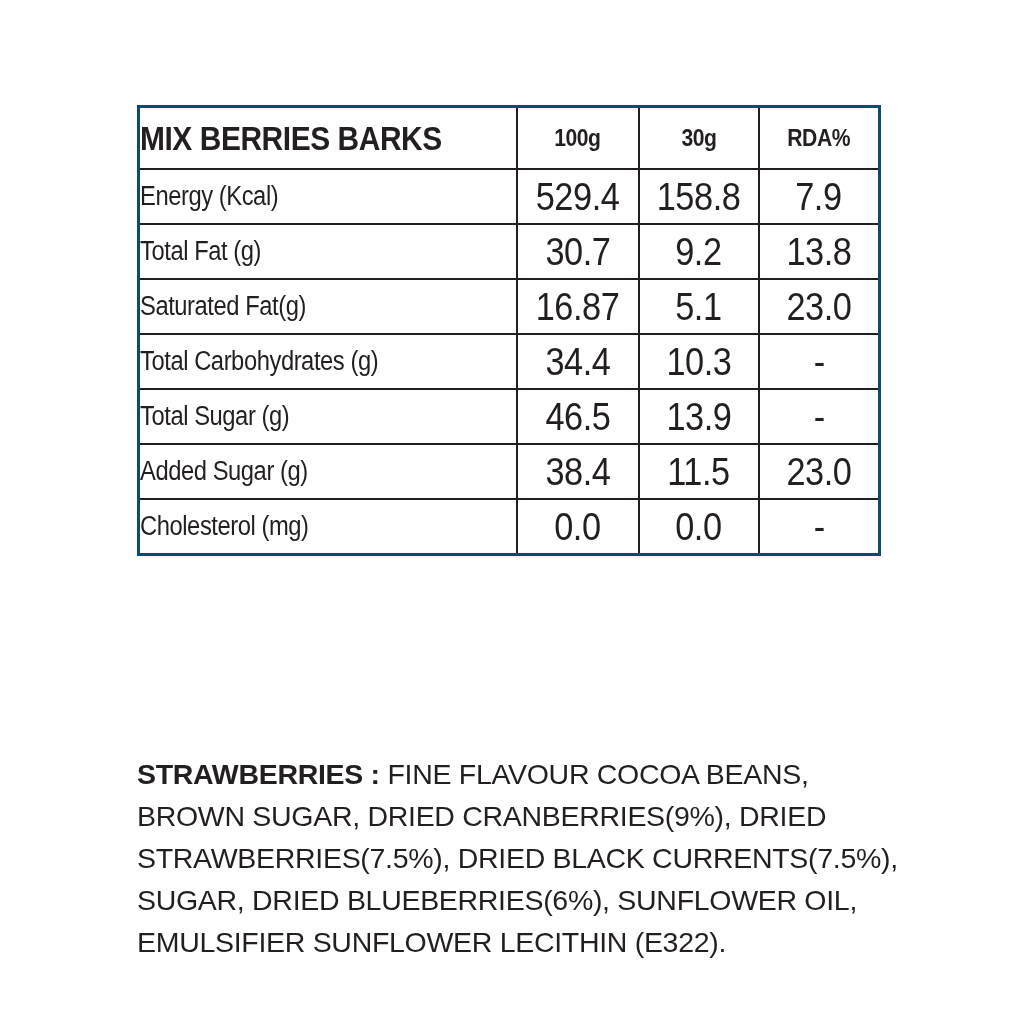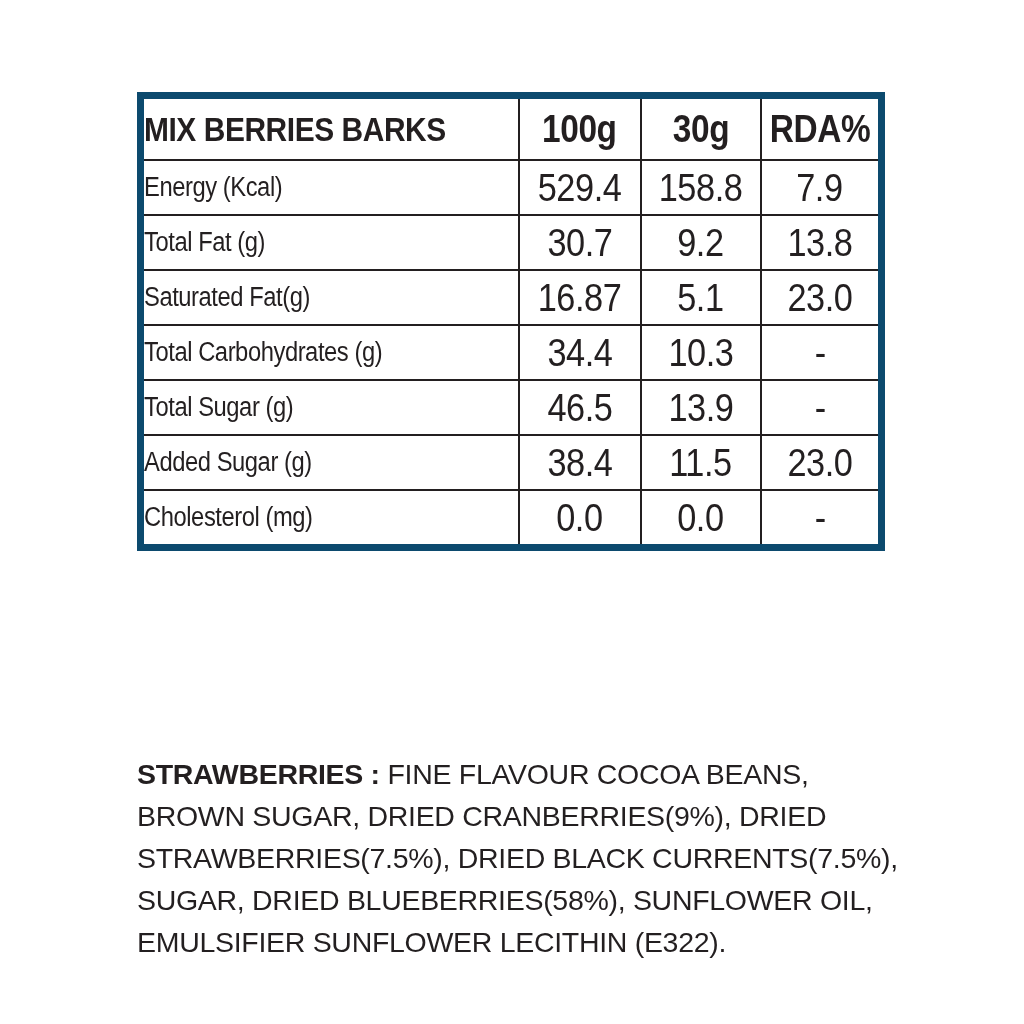--- a/index.html
+++ b/index.html
@@ -7,44 +7,44 @@
     width: 1024px; height: 1024px;
     background: #ffffff;
     font-family: "Liberation Sans", sans-serif;
     color: #231f20;
     overflow: hidden;
   }
   .canvas { position: relative; width: 1024px; height: 1024px; background: #ffffff; }
 
   table.nutrition {
     position: absolute;
-    left: 137px; top: 92px;
+    left: 137px; top: 105px;
     width: 741px;
     border-collapse: collapse;
-    border: 7px solid #0c4a6e;
+    border: 3px solid #0c4a6e;
     table-layout: fixed;
   }
   table.nutrition th, table.nutrition td {
     border: 2px solid #231f20;
     vertical-align: middle;
     padding: 0;
     overflow: hidden;
     white-space: nowrap;
   }
   col.c-label { width: 378px; }
   col.c-100g  { width: 122px; }
   col.c-30g   { width: 120px; }
   col.c-rda   { width: 121px; }
 
   thead th { height: 60px; font-size: 34px; font-weight: bold; }
   tbody td { height: 53px; font-size: 27px; font-weight: normal; }
 
   .lbl { text-align: left; padding-left: 16px; }
   .num { text-align: center; font-size: 39px; }
-  thead .num { font-size: 38px; }
+  thead .num { font-size: 24px; }
 
   
   .c { display: inline-block; transform: scaleX(0.88); letter-spacing: -0.5px; }
   .lbl .c { transform-origin: 0 50%; }
   .num .c { transform-origin: 50% 50%; }
 
   .ingredients {
     position: absolute;
     left: 137px; top: 724px;
     width: 784px;
@@ -114,15 +114,15 @@
       </tr>
       <tr>
         <td class="lbl"><span class="c">Cholesterol (mg)</span></td>
         <td class="num"><span class="c">0.0</span></td>
         <td class="num"><span class="c">0.0</span></td>
         <td class="num"><span class="c">-</span></td>
       </tr>
     </tbody>
   </table>
 
-  <p class="ingredients"><span class="ing-label">STRAWBERRIES :</span> <span>FINE FLAVOUR COCOA BEANS, BROWN SUGAR, DRIED CRANBERRIES(9%), DRIED STRAWBERRIES(7.5%), DRIED BLACK CURRENTS(7.5%), SUGAR, DRIED BLUEBERRIES(58%), SUNFLOWER OIL, EMULSIFIER SUNFLOWER LECITHIN (E322).</span></p>
+  <p class="ingredients"><span class="ing-label">STRAWBERRIES :</span> <span>FINE FLAVOUR COCOA BEANS, BROWN SUGAR, DRIED CRANBERRIES(9%), DRIED STRAWBERRIES(7.5%), DRIED BLACK CURRENTS(7.5%), SUGAR, DRIED BLUEBERRIES(6%), SUNFLOWER OIL, EMULSIFIER SUNFLOWER LECITHIN (E322).</span></p>
 
 </div>
 
 </body></html>

